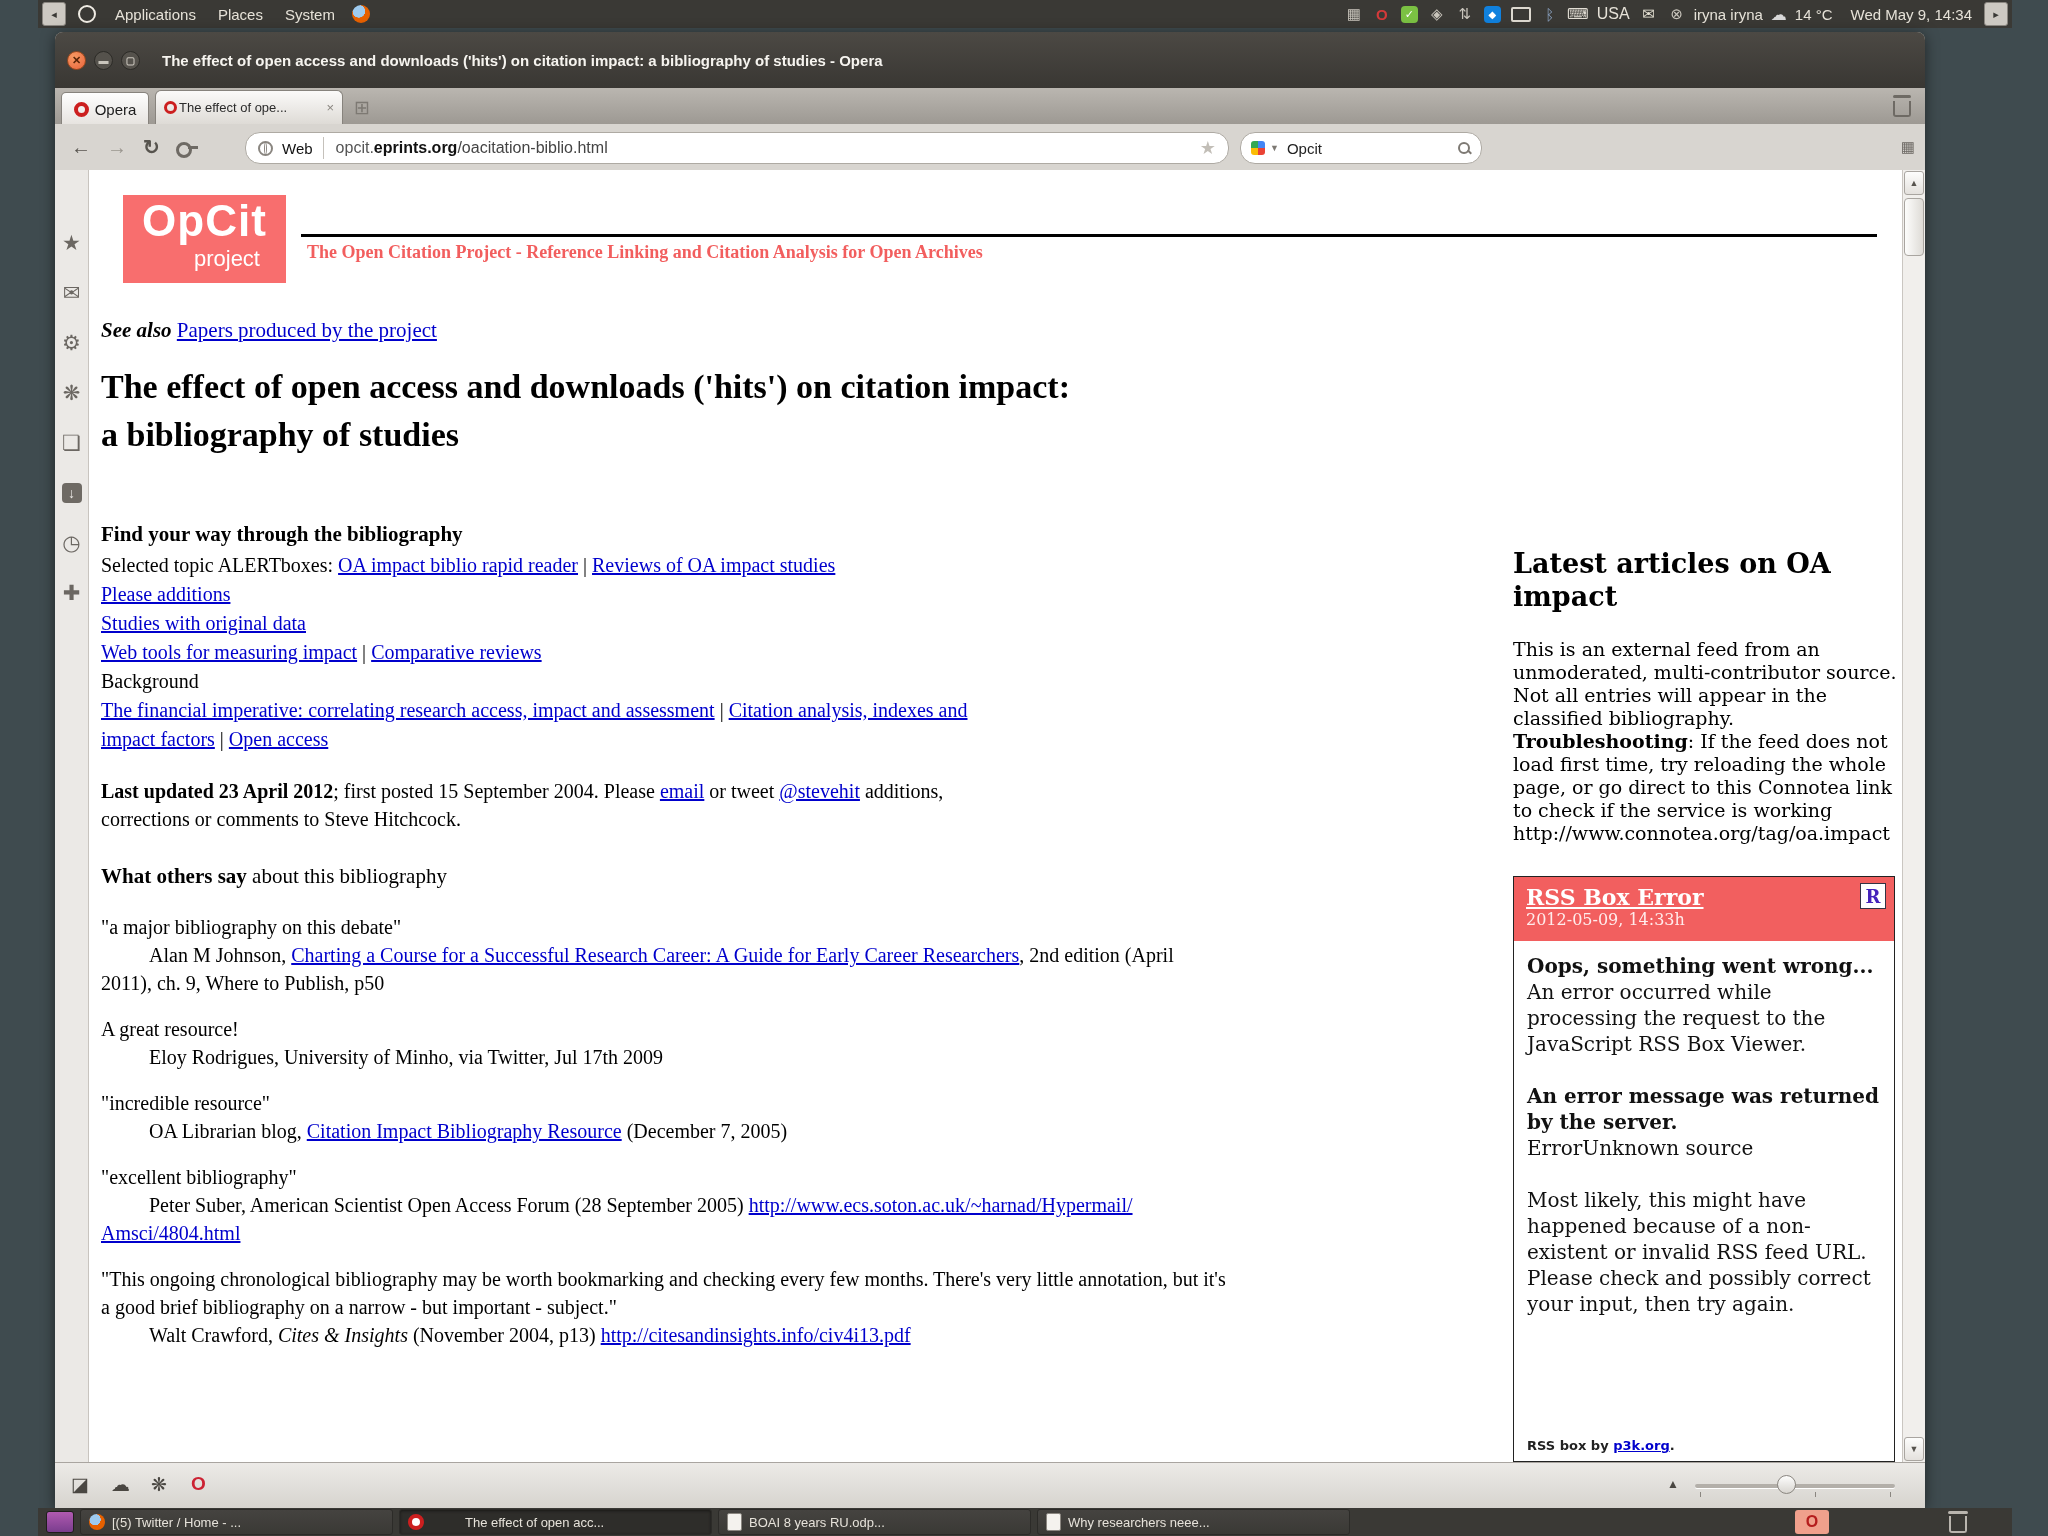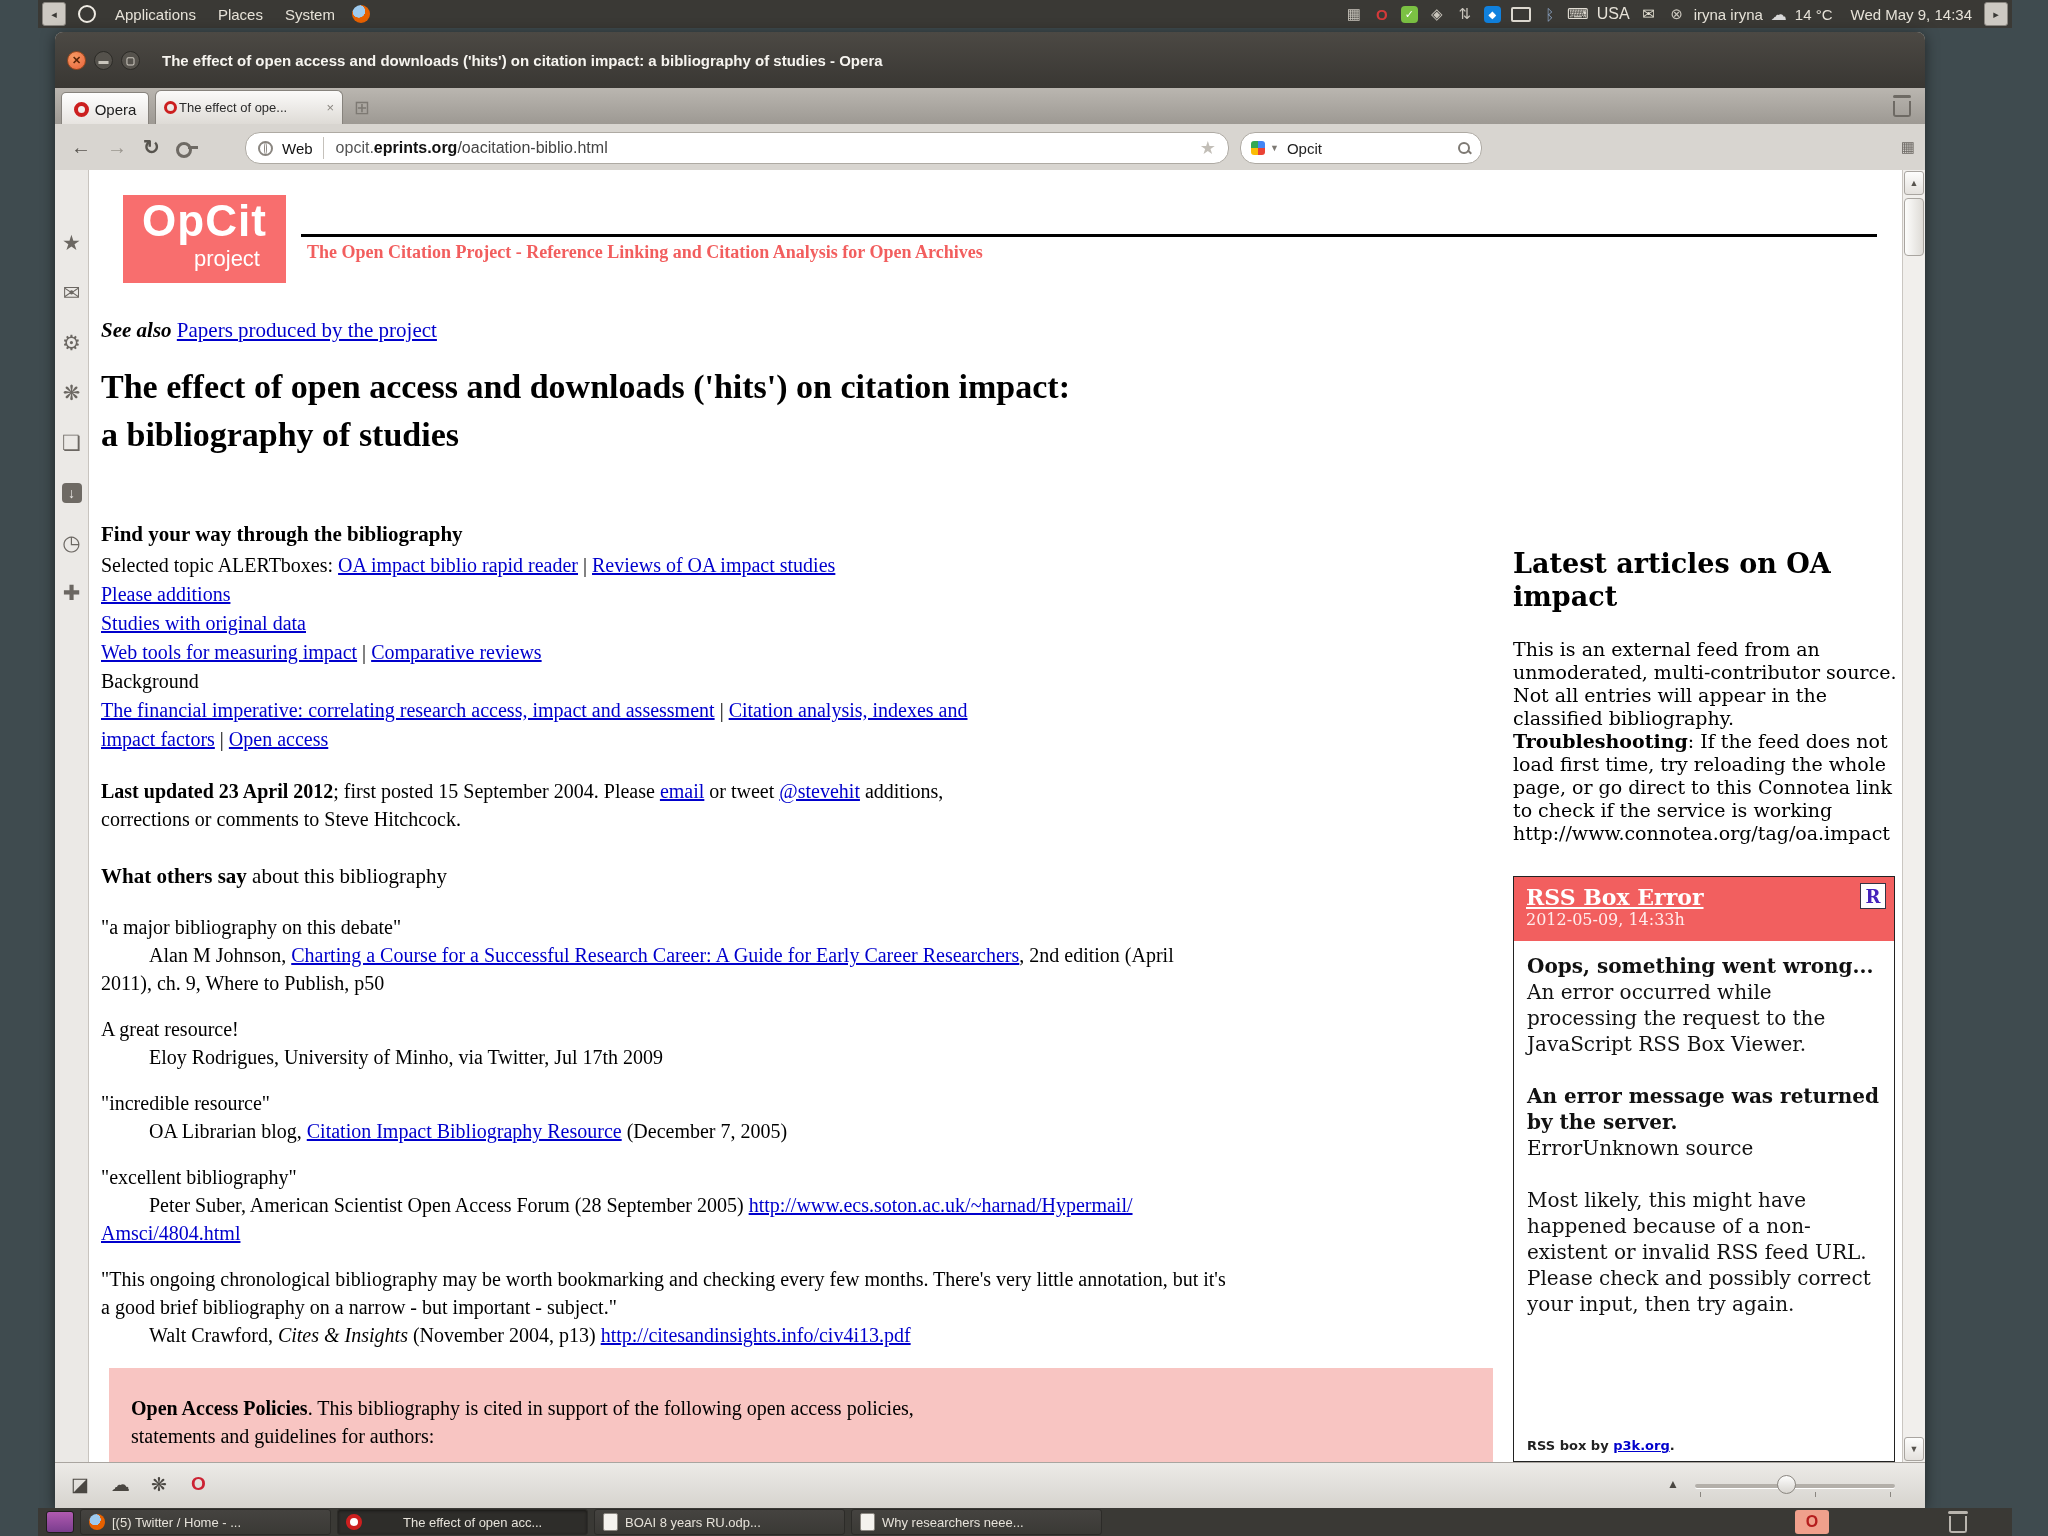--- a/index.html
+++ b/index.html
@@ -82,21 +82,21 @@
   .rsscredit{position:absolute;left:13px;bottom:8px;font-family:"DejaVu Sans",sans-serif;font-weight:bold;font-size:13px;color:#222;}
   
   .statusbar{position:absolute;left:0;top:1430px;width:100%;height:46px;background:linear-gradient(#eceae7,#d6d3ce);border-top:1px solid #a9a5a0;}
   .stico{position:absolute;top:10px;color:#4a4742;font-size:19px;}
   .sltrack{position:absolute;top:21px;left:1640px;width:200px;height:4px;background:#b3afa9;border-radius:2px;box-shadow:0 1px 0 #fff;}
   .slthumb{position:absolute;top:12px;left:1722px;width:19px;height:19px;border-radius:50%;background:linear-gradient(#fdfdfc,#d8d5d0);border:1px solid #8a8680;box-sizing:border-box;}
   .sltick{position:absolute;top:29px;width:1px;height:5px;background:#8a8680;}
   
   .taskbar{position:absolute;left:38px;top:1508px;width:1974px;height:28px;background:#3a3935;display:flex;align-items:center;}
   .wsicon{width:26px;height:20px;background:linear-gradient(#b05ab0,#7a3d8e);border:1px solid #1f1e1c;border-radius:3px;margin-left:8px;}
-  .task{height:26px;width:251px;margin-left:6px;display:flex;align-items:center;gap:7px;padding:0 8px;box-sizing:border-box;border:1px solid #2c2b28;border-radius:3px;background:linear-gradient(#454340,#3a3935);color:#e6e2da;font-size:13px;white-space:nowrap;overflow:hidden;}
+  .task{height:26px;width:313px;margin-left:6px;display:flex;align-items:center;gap:7px;padding:0 8px;box-sizing:border-box;border:1px solid #2c2b28;border-radius:3px;background:linear-gradient(#454340,#3a3935);color:#e6e2da;font-size:13px;white-space:nowrap;overflow:hidden;}
   .task.active{background:#2e2d2a;box-shadow:inset 0 1px 3px #1a1917;gap:41px;}
   .task .tico{flex:0 0 auto;width:16px;height:16px;border-radius:50%;}
   .doc-ico{width:13px;height:16px;background:#f4f2ee;border:1px solid #8a8680;border-radius:2px;flex:0 0 auto;}
   .opnotif{position:absolute;left:1757px;top:2px;width:34px;height:24px;background:#f0a08c;border-radius:3px;display:flex;align-items:center;justify-content:center;}
   .trash2{position:absolute;left:1910px;top:3px;width:20px;height:22px;}
   .trash2 .lid{width:20px;height:3px;background:#b9b5ae;border-radius:2px;}
   .trash2 .bin{width:14px;height:15px;border:2px solid #b9b5ae;border-top:none;border-radius:0 0 3px 3px;margin:2px auto 0;}
 </style>
 </head>
 <body>
@@ -232,24 +232,20 @@
       <div class="ln" style="left:60px;top:950px;"><span>OA Librarian blog, </span><a class="l">Citation Impact Bibliography Resource</a><span> (December 7, 2005)</span></div>
 
       <div class="ln" style="left:12px;top:996px;">"excellent bibliography"</div>
       <div class="ln" style="left:60px;top:1024px;"><span>Peter Suber, American Scientist Open Access Forum (28 September 2005) </span><a class="l">http://www.ecs.soton.ac.uk/~harnad/Hypermail/</a></div>
       <div class="ln" style="left:12px;top:1052px;"><a class="l">Amsci/4804.html</a></div>
 
       <div class="ln" style="left:12px;top:1098px;">"This ongoing chronological bibliography may be worth bookmarking and checking every few months. There's very little annotation, but it's</div>
       <div class="ln" style="left:12px;top:1126px;">a good brief bibliography on a narrow - but important - subject."</div>
       <div class="ln" style="left:60px;top:1154px;"><span>Walt Crawford, </span><span style="font-style:italic;">Cites &amp; Insights</span><span> (November 2004, p13) </span><a class="l">http://citesandinsights.info/civ4i13.pdf</a></div>
 
-      <div class="pinkbox">
-        <div><span style="font-weight:bold;">Open Access Policies</span><span>. This bibliography is cited in support of the following open access policies,</span></div>
-        <div>statements and guidelines for authors:</div>
-      </div>
 
       <div class="feedhead" style="top:378px;">Latest articles on OA</div>
       <div class="feedhead" style="top:411px;">impact</div>
       <div class="feedpara"><span>This is an external feed from an unmoderated, multi-contributor source. Not all entries will appear in the classified bibliography.</span><br><span style="font-weight:bold;">Troubleshooting</span><span>: If the feed does not load first time, try reloading the whole page, or go direct to this Connotea link to check if the service is working http://www.connotea.org/tag/oa.impact</span></div>
 
       <div class="rssbox">
         <div class="rsshead">
           <div><a class="rsstitle">RSS Box Error</a></div>
           <div class="rssdate">2012-05-09, 14:33h</div>
           <div class="rbadge">R</div>

